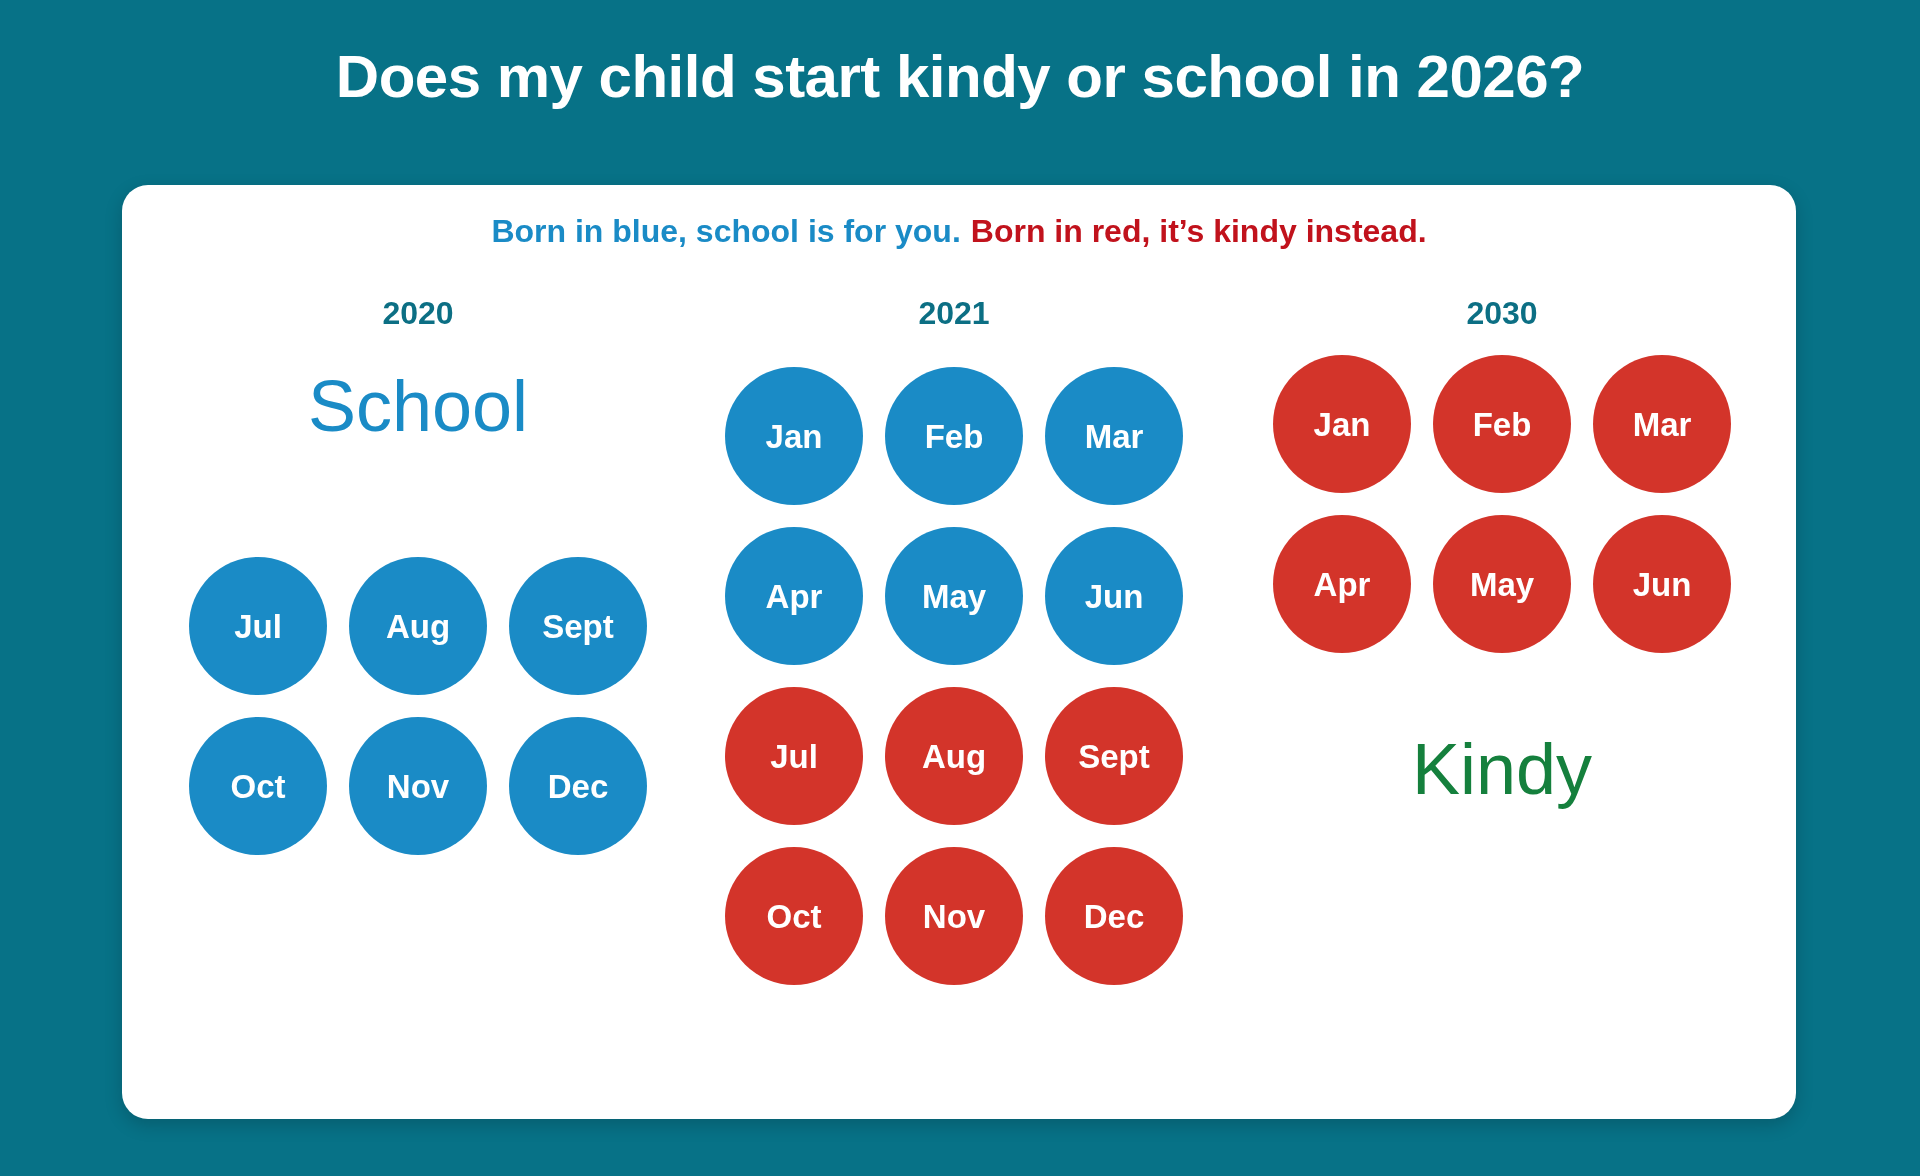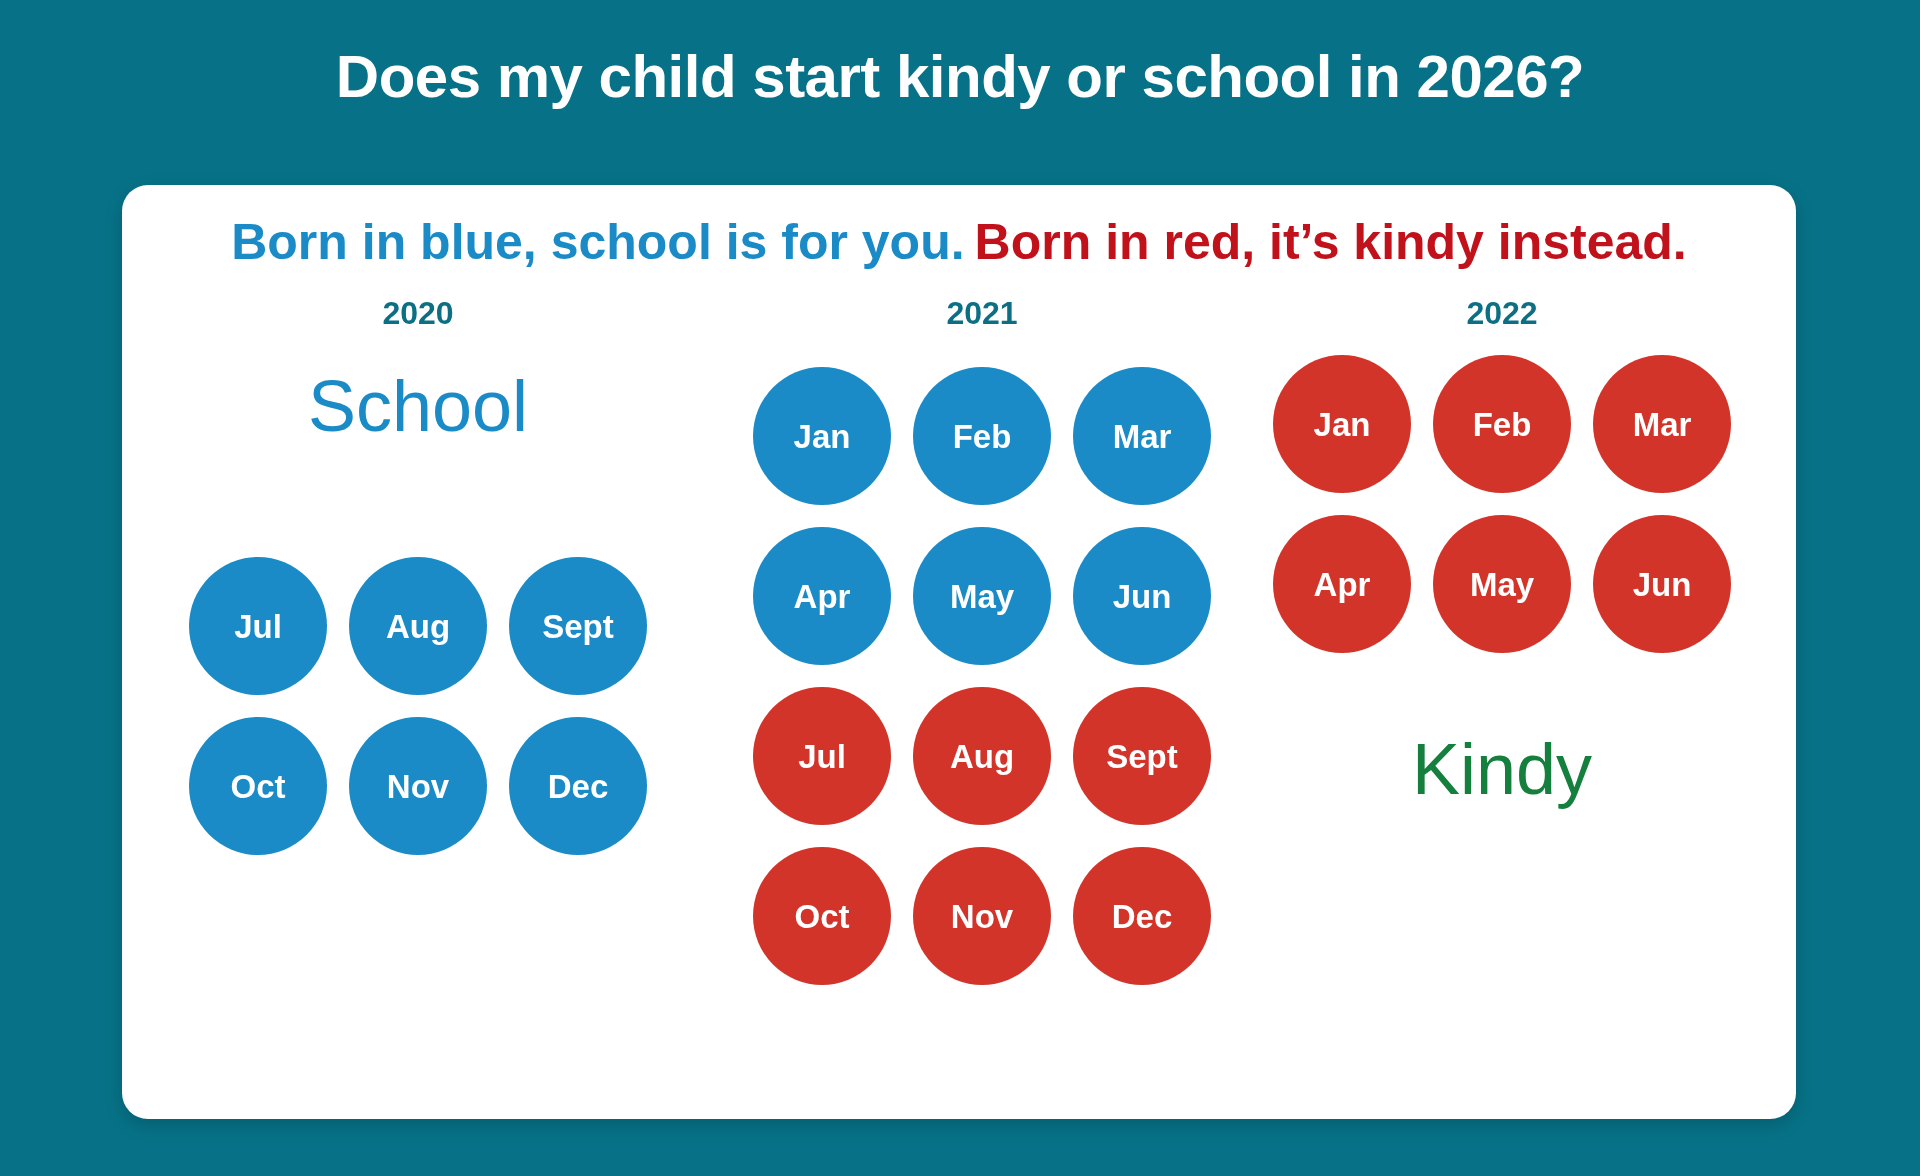--- a/index.html
+++ b/index.html
@@ -45,21 +45,21 @@
     box-shadow: 0 6px 18px rgba(0,0,0,0.18);
     box-sizing: border-box;
   }
 
   .legend {
     position: absolute;
     top: 28px;
     left: 0;
     width: 1674px;
     text-align: center;
-    font-size: 50px;
+    font-size: 32px;
     font-weight: bold;
     white-space: nowrap;
   }
   .legend .blue-part { color: #1A8BC6; }
   .legend .red-part  { color: #C1121C; margin-left: 10px; }
 
   .columns {
     position: absolute;
     top: 110px;
     left: 0;
@@ -67,21 +67,21 @@
     height: 820px;
   }
 
   .column {
     position: absolute;
     top: 0;
     width: 520px;
     height: 820px;
   }
   .col-2020 { left: 36px; }
-  .col-2021 { left: 600px; }
+  .col-2021 { left: 572px; }
   .col-2022 { left: 1120px; }
 
   .year-label {
     position: absolute;
     top: 0;
     left: 0;
     width: 520px;
     text-align: center;
     color: #0C6F84;
     font-size: 32px;
@@ -225,21 +225,21 @@
                 <span>Nov</span>
               </div>
               <div class="month red">
                 <span>Dec</span>
               </div>
             </div>
           </div>
       </div>
 
       <div class="column col-2022">
-        <div class="year-label">2022</div>
+        <div class="year-label">2030</div>
         <div class="grid">
             <div class="grid-row">
               <div class="month red">
                 <span>Jan</span>
               </div>
               <div class="month red">
                 <span>Feb</span>
               </div>
               <div class="month red">
                 <span>Mar</span>

